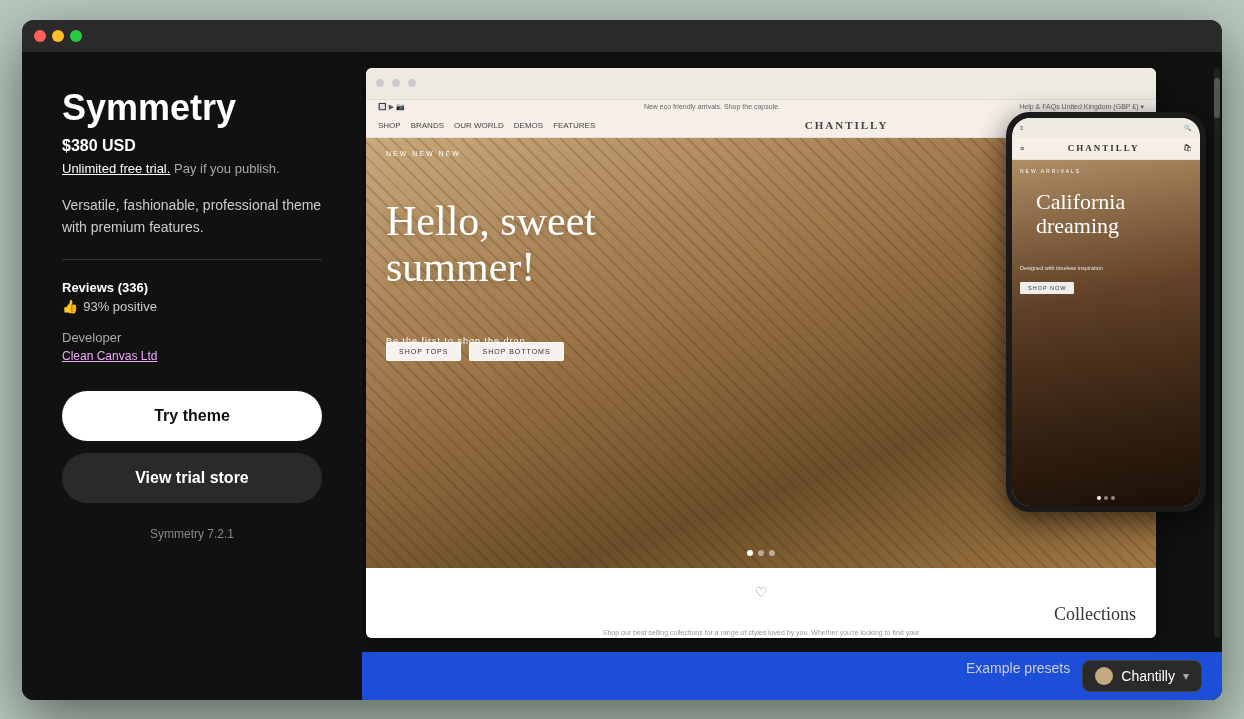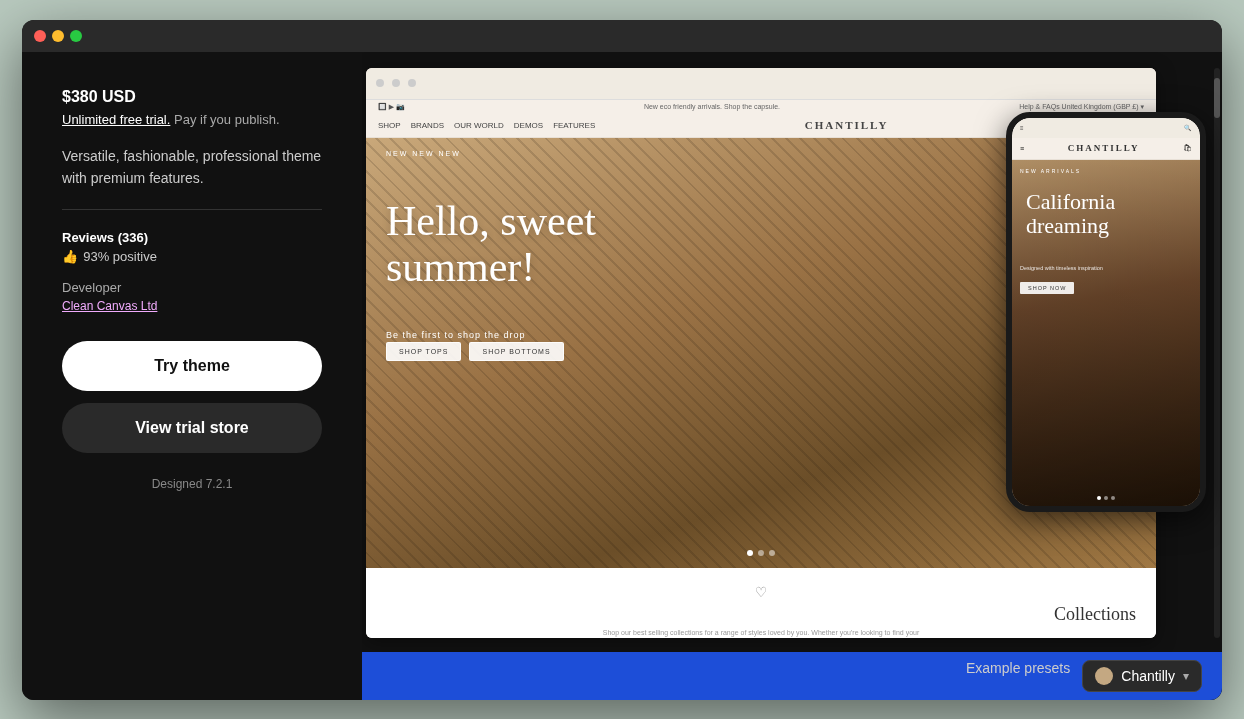--- a/index.html
+++ b/index.html
@@ -256,21 +256,21 @@
       font-family: 'Georgia', serif;
       font-size: 42px;
       font-weight: 400;
       color: #fff;
       line-height: 1.1;
       text-shadow: 0 2px 8px rgba(0,0,0,0.2);
     }
     .hero-subtext {
       position: absolute;
       left: 20px;
-      top: 192px;
+      top: 198px;
       font-size: 9px;
       color: #fff;
       letter-spacing: 1px;
     }
     .hero-buttons {
       position: absolute;
       left: 20px;
       top: 204px;
       display: flex;
       gap: 8px;
@@ -384,21 +384,21 @@
     .mobile-badge {
       position: absolute;
       top: 8px;
       left: 8px;
       font-size: 5px;
       color: #fff;
       letter-spacing: 2px;
     }
     .mobile-headline {
       position: absolute;
-      left: 14px;
+      left: 24px;
       top: 30px;
       font-family: 'Georgia', serif;
       font-size: 22px;
       color: #fff;
       line-height: 1.1;
     }
     .mobile-subtext {
       position: absolute;
       left: 8px;
       top: 105px;
@@ -494,41 +494,42 @@
 
   <div class="window-chrome">
     <div class="chrome-dot red"></div>
     <div class="chrome-dot yellow"></div>
     <div class="chrome-dot green"></div>
   </div>
 
   <div class="main-content">
 
     <div class="left-panel">
+      <h1 class="theme-title">Symmetry</h1>
       <p class="theme-price">$380 USD</p>
       <p class="free-trial-text">
         <span class="free-trial-link">Unlimited free trial.</span>
         <span> Pay if you publish.</span>
       </p>
       <p class="theme-description">Versatile, fashionable, professional theme with premium features.</p>
       <hr class="divider">
       <div class="reviews-section">
         <div class="reviews-count">Reviews (336)</div>
         <div class="reviews-positive">
           <span class="thumb-icon">👍</span>
           <span>93% positive</span>
         </div>
       </div>
       <div class="developer-section">
         <div class="developer-label">Developer</div>
         <div class="developer-name">Clean Canvas Ltd</div>
       </div>
       <button class="btn-try-theme">Try theme</button>
       <button class="btn-view-demo">View trial store</button>
-      <p class="version">Designed 7.2.1</p>
+      <p class="version">Symmetry 7.2.1</p>
     </div>
 
     <div class="right-panel">
       <div class="preview-container">
 
         <div class="desktop-preview">
 
           <div class="desktop-browser-bar">
             <div class="browser-dot"></div>
             <div class="browser-dot"></div>

